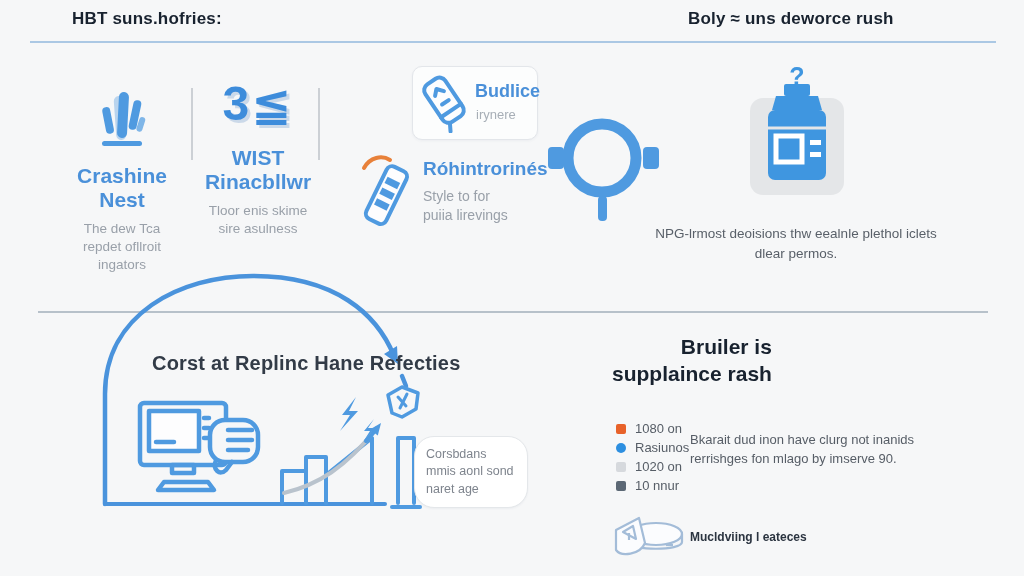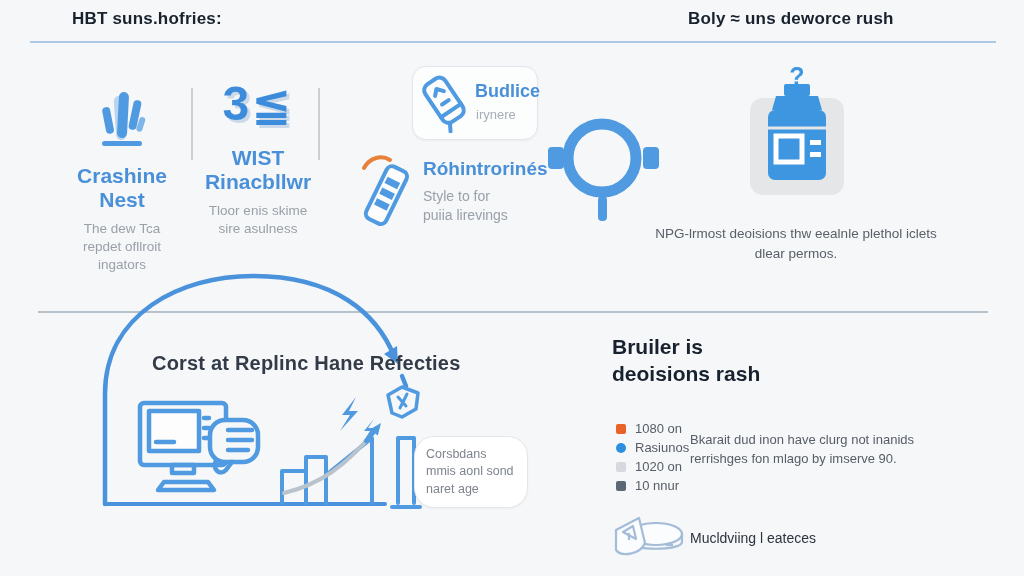--- a/index.html
+++ b/index.html
@@ -35,21 +35,21 @@
   .note-card{background:#ffffff;border:1px solid #e4e7ea;border-radius:20px;
     box-shadow:0 1px 2px rgba(40,60,90,.05);padding:9px 11px;
     font-size:12.5px;color:#7e848d;line-height:1.38;}
   
   .br-heading{font-size:21px;font-weight:700;color:#18222f;line-height:1.3;}
   .legend-row{display:flex;align-items:center;margin-bottom:4px;}
   .swatch{width:10px;height:10px;border-radius:2px;margin-right:9px;flex:0 0 auto;}
   .swatch.round{border-radius:5px;}
   .legend-label{font-size:13px;color:#565d66;}
   .para{font-size:13px;color:#565d66;line-height:1.45;}
-  .footer-label{font-size:14px;color:#2b3440;}
+  .footer-label{font-size:12px;color:#2b3440;font-weight:bold;}
 </style>
 </head>
 <body>
 
 <div class="page">
 
   <div class="abs hdr" style="left:72px;top:9px;">HBT suns.hofries:</div>
   <div class="abs hdr" style="left:688px;top:9px;">Boly ≈ uns deworce rush</div>
   <div class="abs divider" style="left:30px;top:41px;width:966px;"></div>
 
@@ -82,21 +82,21 @@
       <div>Rinacbllwr</div>
     </div>
     <div class="col-body">
       <div>Tloor enis skime</div>
       <div>sire asulness</div>
     </div>
   </div>
 
   <div class="abs vdiv" style="left:318px;top:88px;height:72px;"></div>
 
-  <div class="abs card" style="left:412px;top:66px;width:124px;height:72px;border-radius:14px;">
+  <div class="abs card" style="left:412px;top:66px;width:124px;height:72px;">
     <svg class="abs" style="left:5px;top:6px;" width="52" height="60" viewBox="0 0 52 60">
       <g transform="rotate(-34 26 29)" fill="#fdfdfe" stroke="#4f9ae0" stroke-width="4" stroke-linejoin="round" stroke-linecap="round">
         <rect x="15" y="5" width="24" height="45" rx="7"></rect>
         <path d="M22,19 L27,14 L32,20" fill="none"></path>
         <path d="M23,30 H31" fill="none"></path>
         <path d="M15,40 H39" fill="none"></path>
         <path d="M19,50 L15,57" fill="none"></path>
       </g>
     </svg>
     <div class="abs badge-title" style="left:62px;top:14px;">Budlice</div>
@@ -187,23 +187,23 @@
     <path d="M122,28 L118,10 L132,2 L148,8 L146,24 L132,32 Z" fill="#f6f7f8" stroke="#4f9ae0" stroke-width="3.5" stroke-linejoin="round"></path>
     <path d="M128,12 L136,21 M137,9 L130,23" stroke="#4f9ae0" stroke-width="3" stroke-linecap="round"></path>
   </svg>
 
   <div class="abs note-card" style="left:414px;top:436px;width:90px;">
     <div>Corsbdans</div>
     <div>mmis aonl sond</div>
     <div>naret age</div>
   </div>
 
-  <div class="abs br-heading" style="left:612px;top:333px;">
+  <div class="abs br-heading" style="left:612px;top:333px;text-align:right;">
     <div>Bruiler is</div>
-    <div>deoisions rash</div>
+    <div>supplaince rash</div>
   </div>
 
   <div class="abs" style="left:616px;top:421px;">
     <div class="legend-row">
       <span class="swatch" style="background-color: rgb(232, 98, 42);"></span>
       <span class="legend-label">1080 on</span>
     </div>
     <div class="legend-row">
       <span class="swatch round" style="background-color: rgb(45, 143, 224);"></span>
       <span class="legend-label">Rasiunos</span>

